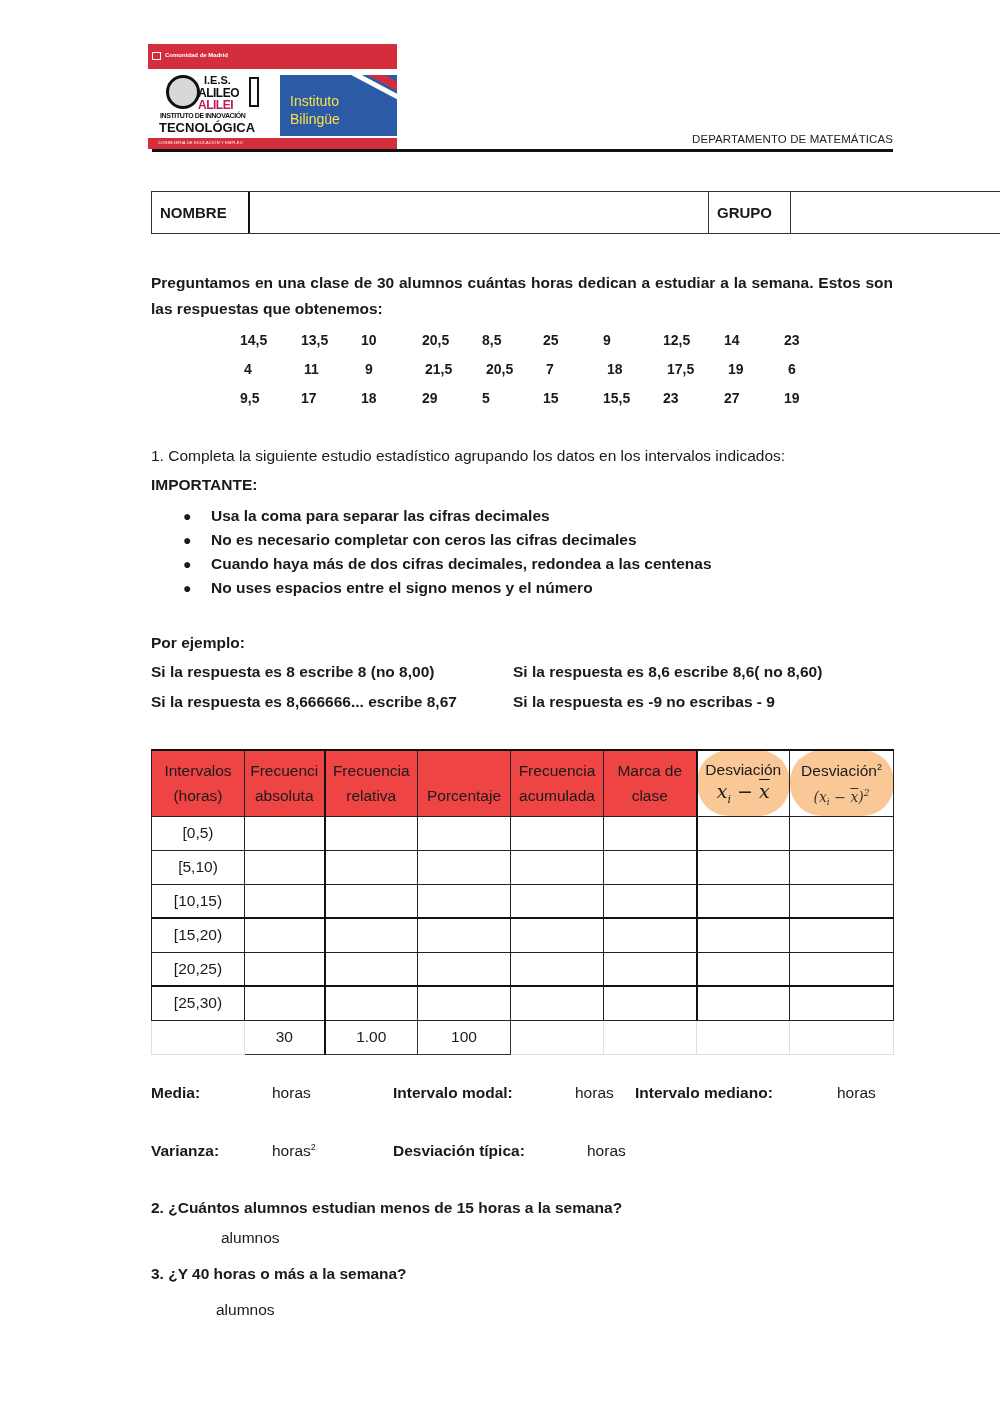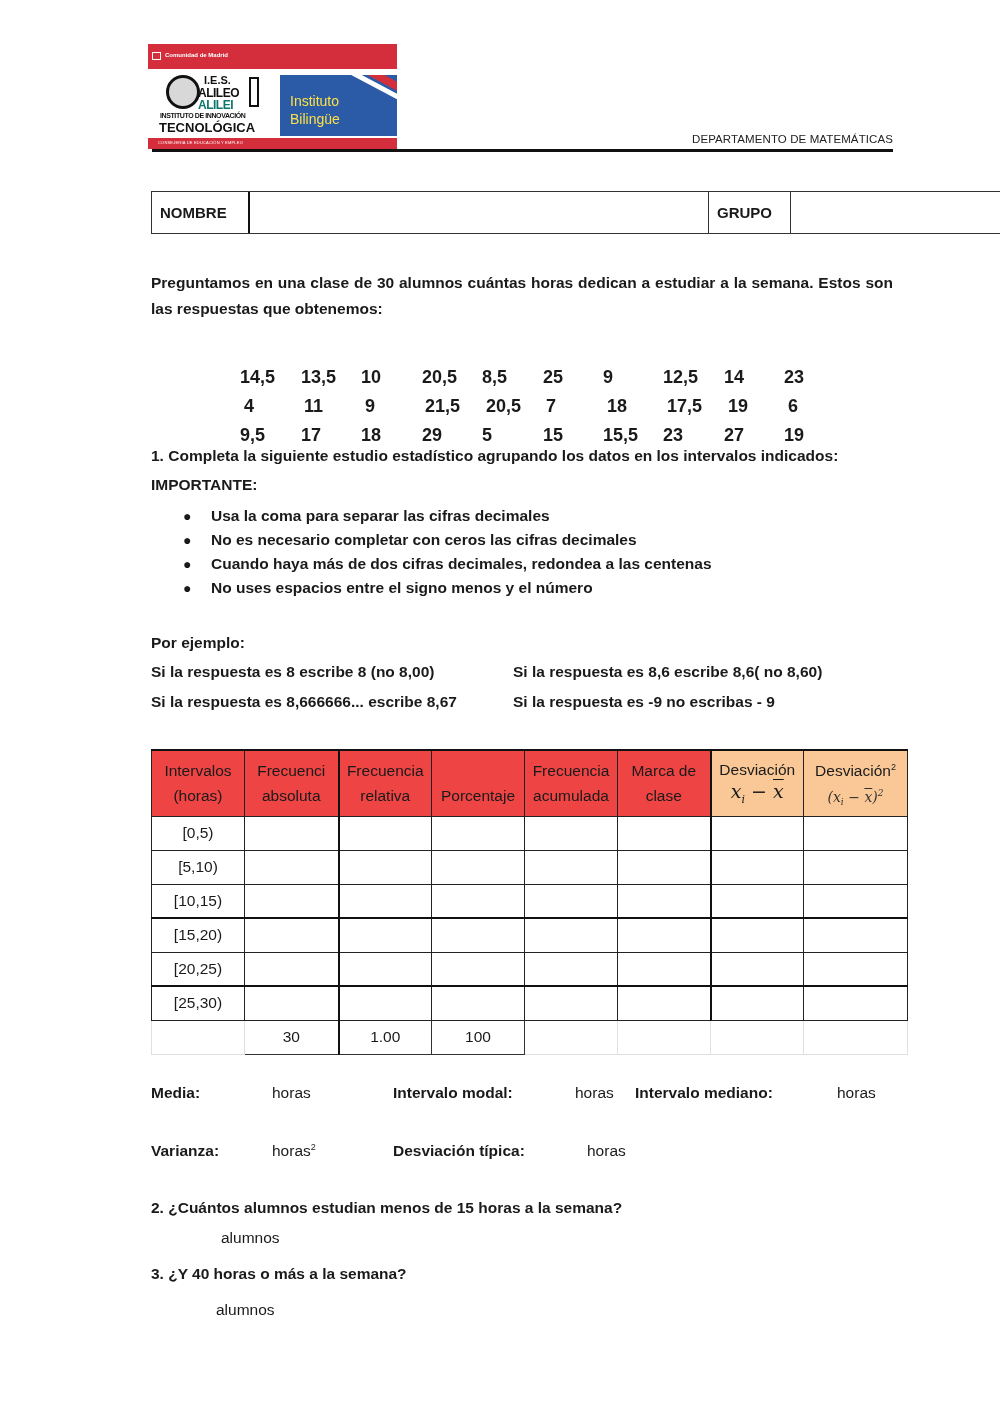--- a/index.html
+++ b/index.html
@@ -10,21 +10,21 @@
   .logo { position: absolute; left: 148px; top: 44px; width: 249px; height: 105px; background: #fff; }
   .logo-top { position: absolute; left: 0; top: 0; width: 249px; height: 25px; background: #d42d3c; }
   .logo-top .mini-flag { position: absolute; left: 4px; top: 8px; width: 9px; height: 8px; border: 1px solid #fff; }
   .logo-top .cm { position: absolute; left: 17px; top: 8px; font-size: 6px; font-weight: bold; color: #fff; }
   .logo-bottom { position: absolute; left: 0; top: 94px; width: 249px; height: 11px; background: #d42d3c; }
   .logo-bottom span { position: absolute; left: 10px; top: 2px; font-size: 4px; color: #fff; letter-spacing: 0.2px; }
   .galileo { position: absolute; left: 8px; top: 28px; width: 118px; height: 64px; }
   .galileo .face { position: absolute; left: 10px; top: 3px; width: 34px; height: 34px; border: 3px solid #111; border-radius: 50%; background: #d8d8d8; }
   .galileo .ies { position: absolute; left: 48px; top: 2px; font-size: 11px; font-weight: bold; color: #111; }
   .galileo .alileo { position: absolute; left: 42px; top: 14px; font-size: 12px; font-weight: bold; color: #111; letter-spacing: -0.5px; }
-  .galileo .alilei { position: absolute; left: 42px; top: 26px; font-size: 12px; font-weight: bold; color: #0f766e; letter-spacing: -0.5px; }
+  .galileo .alilei { position: absolute; left: 42px; top: 26px; font-size: 12px; font-weight: bold; color: #be185d; letter-spacing: -0.5px; }
   .galileo .tower { position: absolute; left: 93px; top: 5px; width: 10px; height: 30px; border: 2px solid #111; }
   .galileo .iit { position: absolute; left: 4px; top: 40px; font-size: 7px; font-weight: bold; color: #111; letter-spacing: -0.4px; white-space: nowrap; }
   .galileo .tec { position: absolute; left: 3px; top: 48px; font-size: 13px; font-weight: bold; color: #111; letter-spacing: 0px; white-space: nowrap; }
   .bilingue { position: absolute; left: 132px; top: 31px; width: 117px; height: 61px; background: #2b5aa6; overflow: hidden; }
   .bilingue .stripe1 { position: absolute; right: -14px; top: -4px; width: 70px; height: 8px; background: #d42d3c; transform: rotate(28deg); }
   .bilingue .stripe2 { position: absolute; right: -18px; top: 10px; width: 70px; height: 5px; background: #fff; transform: rotate(28deg); }
   .bilingue .t1, .bilingue .t2 { position: absolute; left: 10px; font-size: 14px; color: #fde047; }
   .bilingue .t1 { top: 18px; }
   .bilingue .t2 { top: 36px; }
 
@@ -32,40 +32,40 @@
   .header-rule { position: absolute; left: 152px; top: 149px; width: 741px; height: 3px; background: #111; }
 
   
   .name-table { position: absolute; left: 151px; top: 191px; width: 886px; height: 43px; border: 1px solid #333; display: flex; }
   .name-table > div { height: 100%; display: flex; align-items: center; font-weight: bold; font-size: 15px; }
   .nt-label { width: 98px; padding-left: 8px; border-right: 2px solid #111; }
   .nt-input { width: 459px; border-right: 1px solid #333; }
   .nt-group { width: 82px; padding-left: 8px; border-right: 1px solid #333; }
   .nt-group-input { flex: 1; }
   .intro { position: absolute; left: 151px; top: 270px; width: 742px; font-size: 15.5px; font-weight: bold; line-height: 26px; text-align: justify; }
-  .dv { position: absolute; font-size: 18px; font-weight: bold; margin-top: 35px; }
-
-  .q1 { position: absolute; left: 151px; top: 447px; font-size: 15.5px; font-weight: bold; }
+  .dv { position: absolute; font-size: 14px; font-weight: bold; }
+
+  .q1 { position: absolute; left: 151px; top: 447px; font-size: 15.5px; font-weight: normal; }
   .important { position: absolute; left: 151px; top: 476px; font-size: 15.5px; font-weight: bold; }
   .bullets { position: absolute; left: 183px; top: 505px; list-style: none; }
   .bullets li { font-size: 15.5px; font-weight: bold; height: 24px; line-height: 22px; display: flex; }
   .bullets li .dot { width: 28px; font-size: 14px; }
 
   .ejemplo { position: absolute; left: 151px; top: 634px; font-size: 15.5px; font-weight: bold; }
   .ex { position: absolute; font-size: 15.5px; font-weight: bold; white-space: nowrap; }
 
   
   .stats { position: absolute; left: 151px; top: 749px; border-collapse: collapse; font-size: 15.5px; }
   .stats th, .stats td { border: 1px solid #222; text-align: center; vertical-align: middle; font-weight: normal; }
   .stats th { height: 66px; background: #ef4444; line-height: 25px; padding: 0 2px; border-top: 2px solid #111; }
-  .stats th.orange { background: #f9c896; }
+  .stats th.orange { background: #f9c896; border-radius: 32px; }
   .stats td { height: 34px; }
   .stats td.input-cell { background: #fff; }
   .stats .c1 { width: 93px; }
-  .stats .c2 { width: 94px; margin-top: 40px; }
+  .stats .c2 { width: 80px; margin-top: 40px; }
   .stats .c3 { width: 93px; }
   .stats .c4 { width: 93px; }
   .stats .c5 { width: 93px; }
   .stats .c6 { width: 93px; }
   .stats .c7 { width: 93px; }
   .stats .c8 { width: 104px; }
   .stats .thick-left { border-left: 2px solid #111; }
   .stats tr.thick-top td { border-top: 2px solid #111; }
   .stats tr.total td { border-color: #e0e0e0; }
   .stats tr.total td.tot { border: 1px solid #333; }

